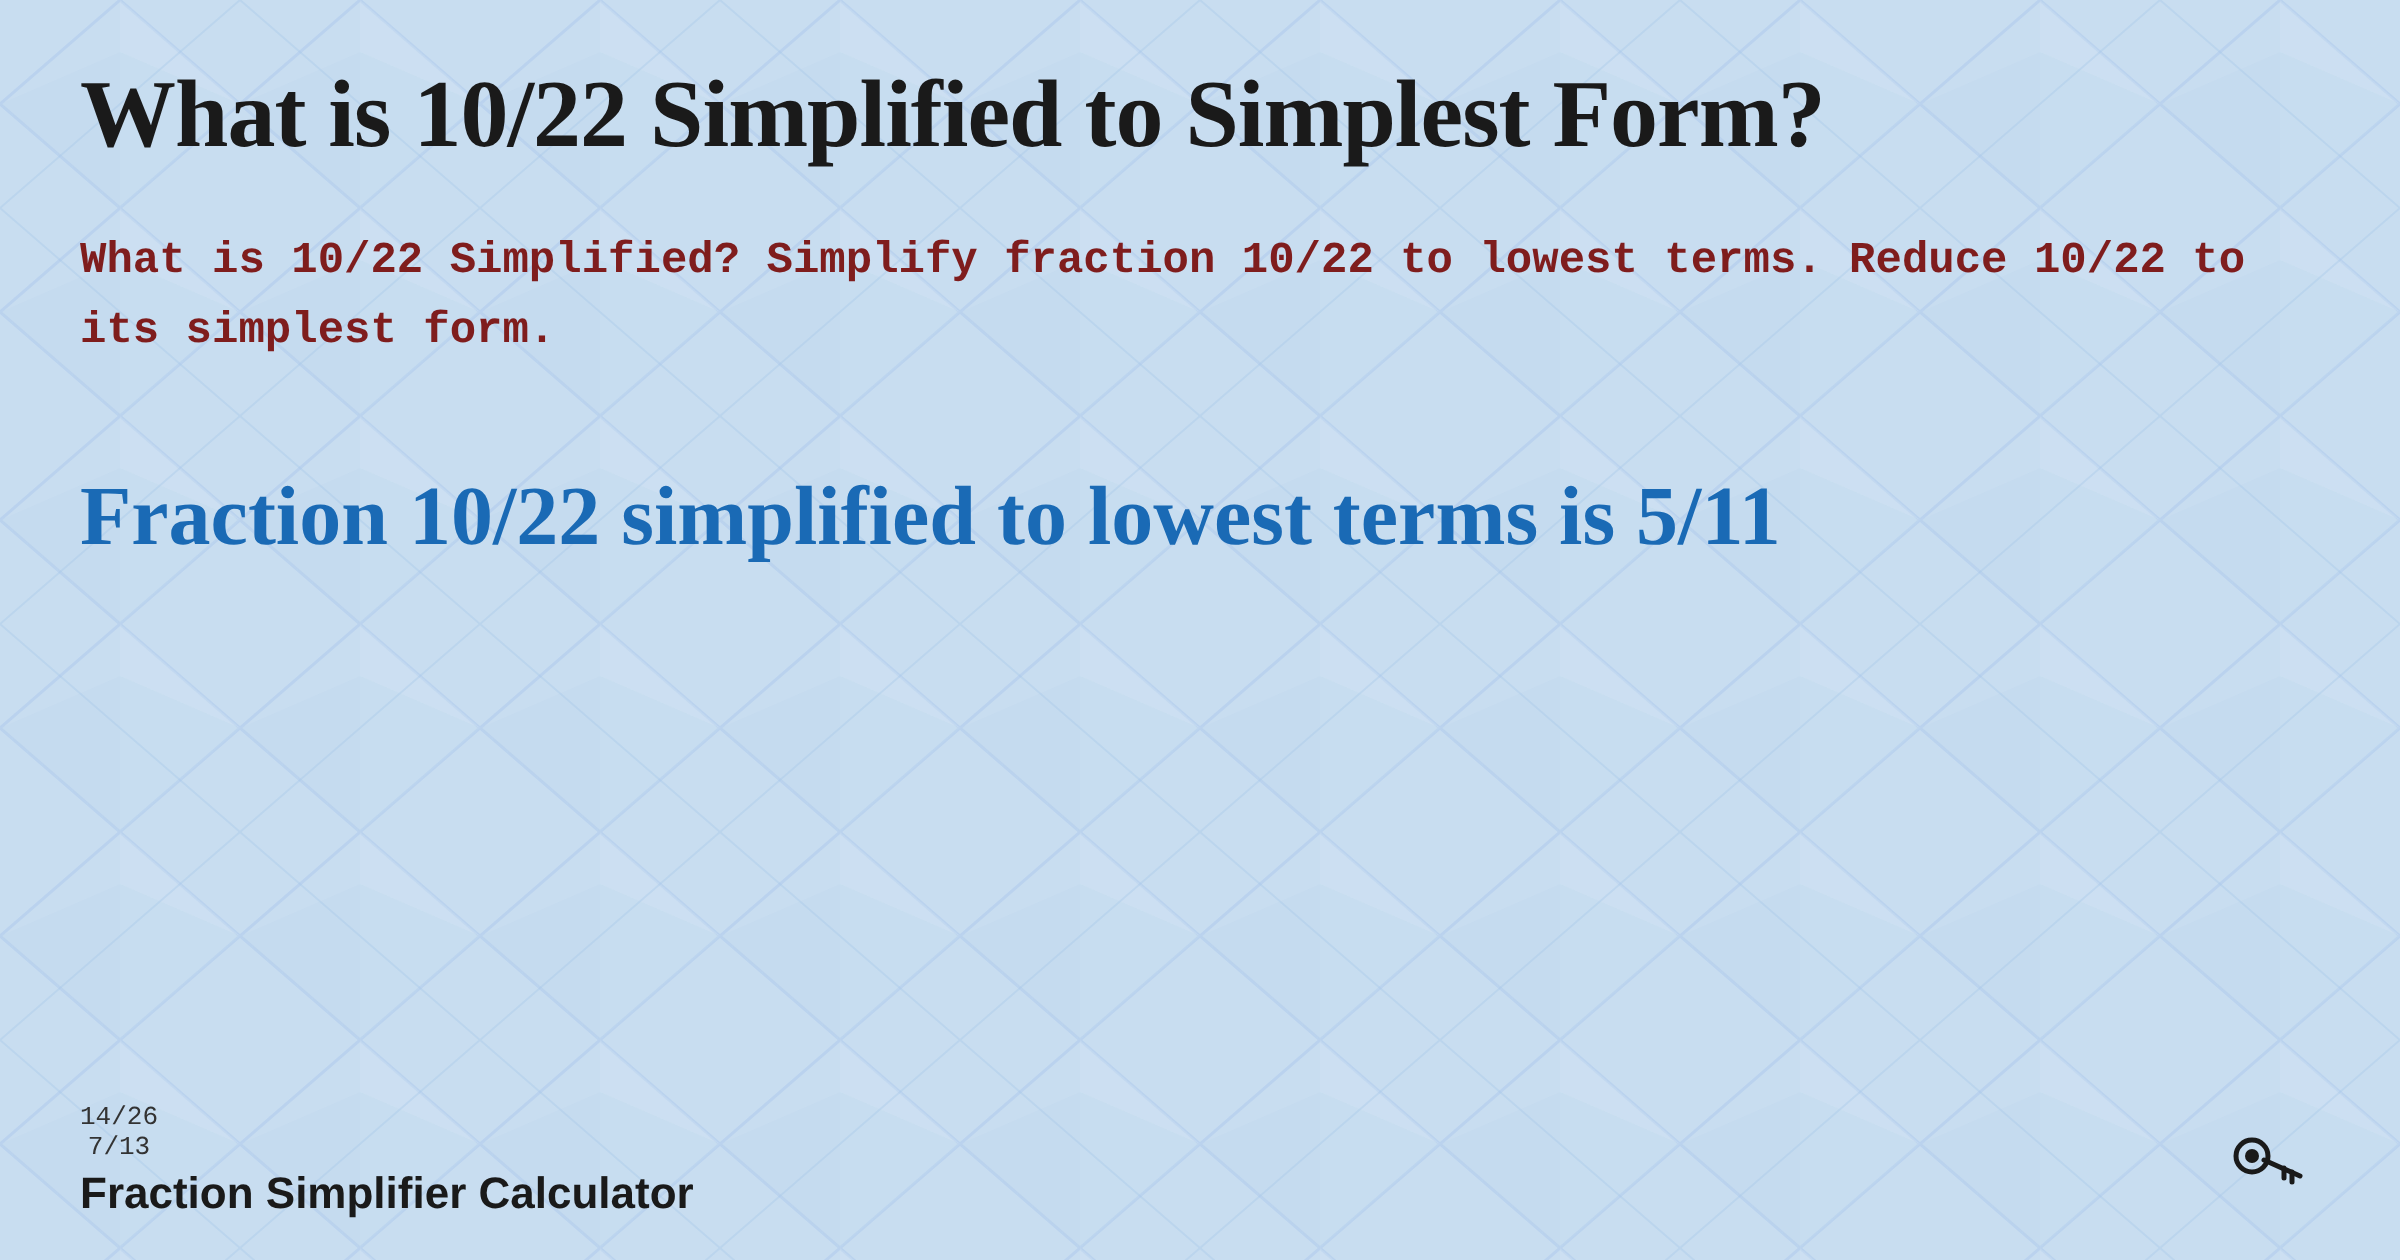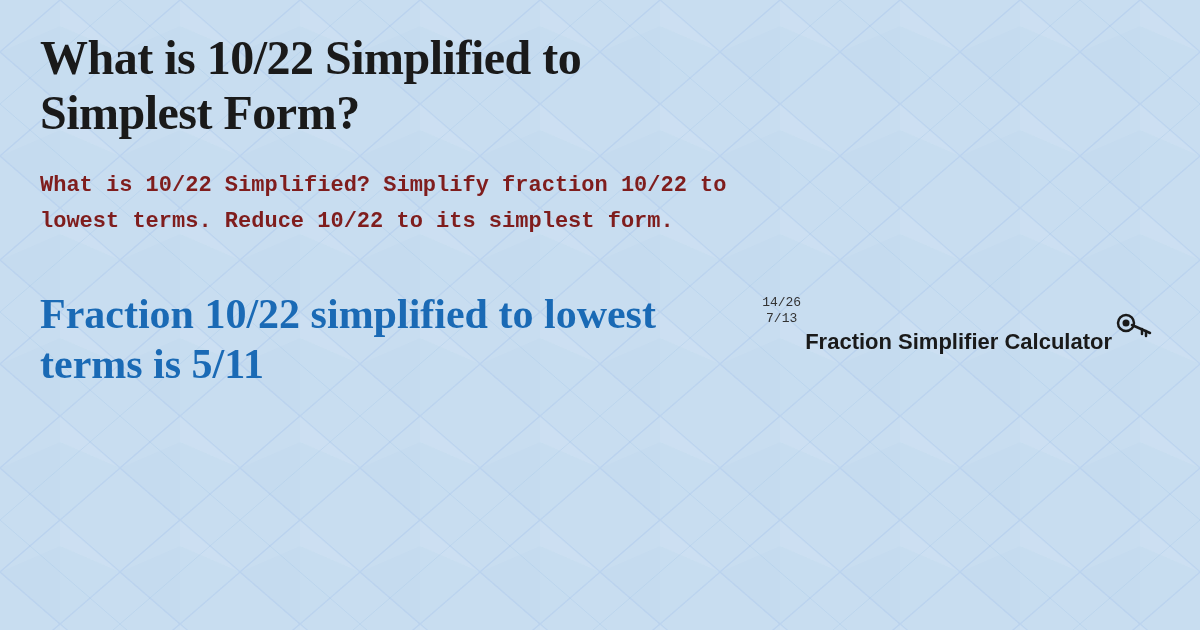--- a/index.html
+++ b/index.html
@@ -26,21 +26,21 @@
       height: 100%;
       z-index: 0;
     }
 
     .content-wrapper {
       position: relative;
       z-index: 1;
       padding: 30px 40px 20px 40px;
       height: 100%;
       display: flex;
-      flex-direction: row;
+      flex-direction: column;
       justify-content: space-between;
     }
 
     .main-content {
       flex: 1;
     }
 
     .page-title {
       font-size: 48px;
       font-weight: 900;
@@ -95,21 +95,20 @@
       align-items: center;
       gap: 12px;
       margin-top: 2px;
     }
 
     .footer-brand-text {
       font-size: 22px;
       font-weight: 700;
       color: #1a1a1a;
       font-family: Arial, sans-serif;
-      margin-left: 43px;
     }
 
     .footer-logo {
       display: flex;
       align-items: center;
       gap: 4px;
     }
 
     .logo-text {
       font-size: 28px;

